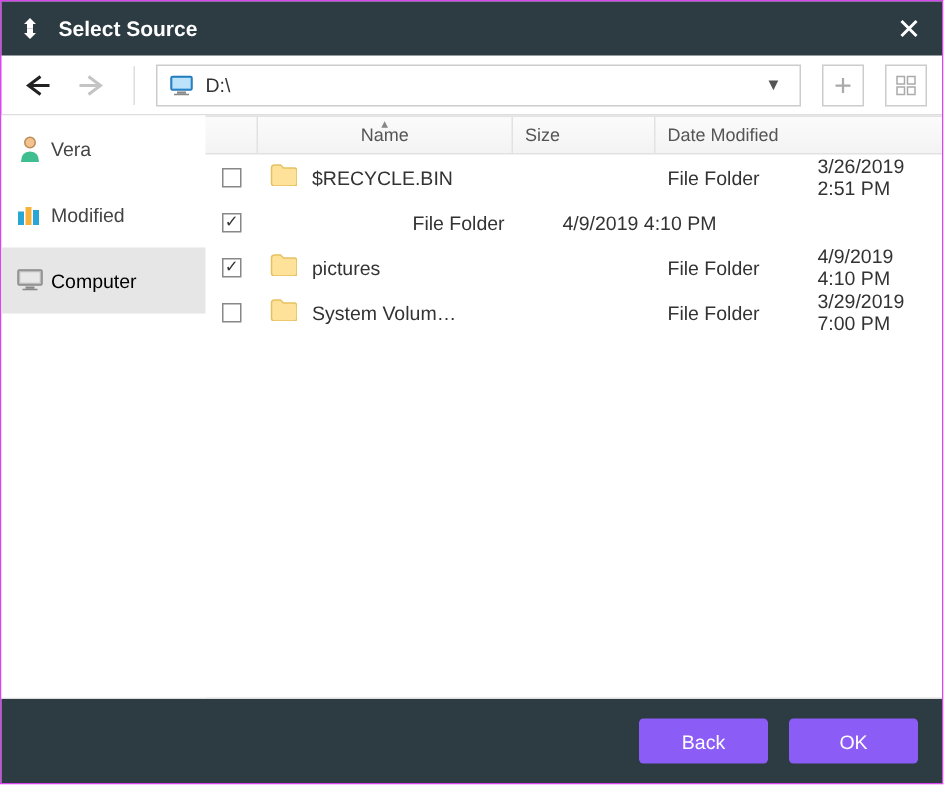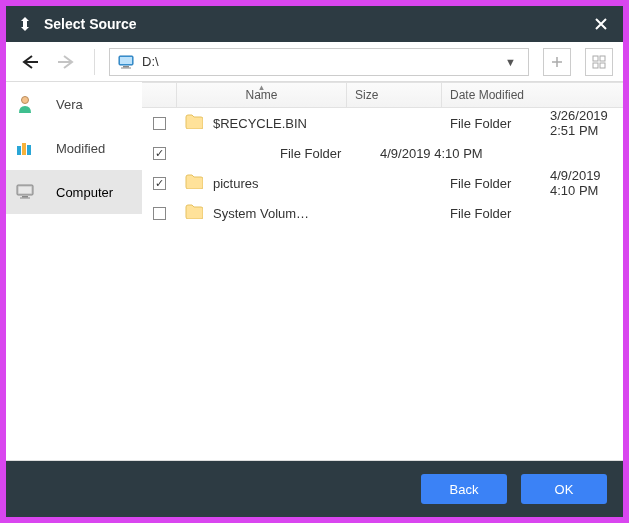--- a/index.html
+++ b/index.html
@@ -7,21 +7,21 @@
     margin: 0; padding: 0;
     width: 629px; height: 523px;
     font-family: "Segoe UI", Tahoma, Arial, sans-serif;
     font-size: 13px;
     background: #f0f0f0;
     overflow: hidden;
   }
   .window {
     width: 629px; height: 523px;
     display: flex; flex-direction: column;
-    border: 6px solid #d946ef;
+    border: 1px solid #d946ef;
     background: #fff;
   }
   
   .titlebar {
     height: 36px;
     background: #2d3b43;
     color: #fff;
     display: flex; align-items: center;
     padding: 0 10px;
     font-size: 14px;
@@ -60,21 +60,21 @@
   .sidebar {
     width: 136px;
     display:flex; flex-direction:column;
     background:#fff;
   }
   .side-item {
     height: 44px;
     display:flex; align-items:center;
     padding: 0 10px;
     color:#444; font-size:13px;
-    gap: 22px;
+    gap: 5px;
     cursor:pointer;
   }
   .side-item.selected {
     background:#e6e6e6;
     color:#000000;
   }
   .side-icon { width:18px; height:18px; display:flex;align-items:center;justify-content:center; }
   
   .filepanel {
     flex:1; display:flex; flex-direction:column; min-width:0;
@@ -115,21 +115,21 @@
   .filename { white-space: nowrap; overflow: hidden; text-overflow: ellipsis; max-width: 128px; }
   
   .footer {
     height: 56px;
     background:#2d3b43;
     display:flex; align-items:center; justify-content:flex-end;
     padding: 0 16px; gap: 14px;
   }
   .btn {
     min-width: 86px; height: 30px;
-    background:#3b82f6; color:#fff;
+    background:#8b5cf6; color:#fff;
     border:none; border-radius:3px;
     font-size:13px;
     display:flex;align-items:center;justify-content:center;
     cursor:pointer;
   }
 </style>
 </head>
 <body>
 
 <div class="window">
@@ -282,20 +282,21 @@
               <span class="chk"></span>
             </div>
             <div class="cell cell-name">
               <span><svg class="folder-icon" width="18" height="15" viewBox="0 0 18 15">
                   <path d="M1 3 Q1 1 3 1 H7 L9 3 H16 Q18 3 18 5 V13 Q18 15 16 15 H3 Q1 15 1 13 Z" fill="#ffe29a" stroke="#e6c160"></path>
                 </svg></span>
               <span class="filename">System Volum…</span>
             </div>
             <div class="cell cell-size"></div>
             <div class="cell cell-type">File Folder</div>
+            <div class="cell cell-date">3/29/2019 7:00 PM</div>
           </div>
         </div>
     </div>
   </div>
 
   <div class="footer">
     <button class="btn">Back</button>
     <button class="btn">OK</button>
   </div>
 

